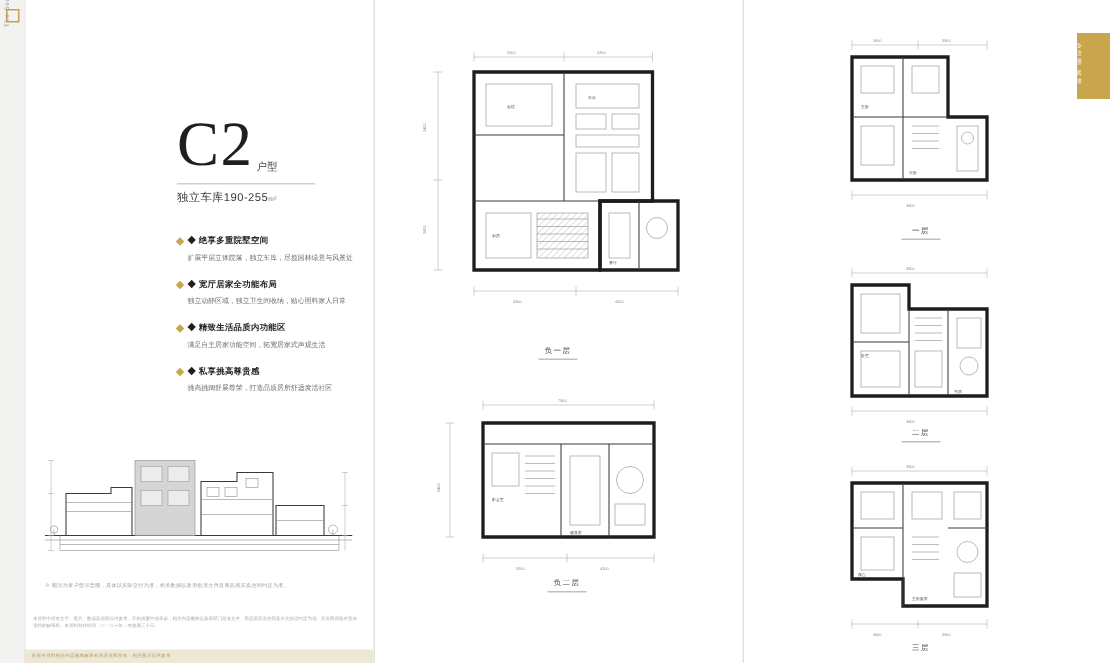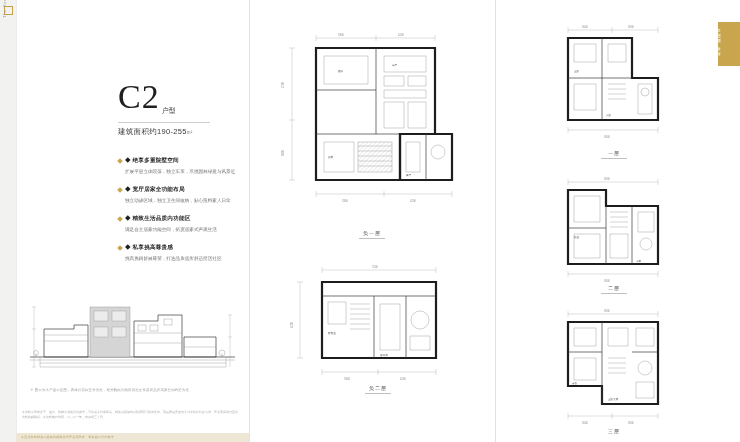--- a/index.html
+++ b/index.html
@@ -7,21 +7,21 @@
   .page{position:relative;width:740px;height:442px;background:#ffffff;overflow:hidden;}
 
   
   .left-panel{position:absolute;left:0;top:0;width:249px;height:442px;background:#ffffff;border-right:1px solid #e2e2e2;}
   .spine{position:absolute;left:0;top:0;width:16px;height:442px;background:#f2f2f0;border-right:1px solid #ececec;}
   .spine-text{position:absolute;left:2px;top:18px;width:120px;transform:rotate(-90deg);transform-origin:0 0;
     font-size:4.2px;letter-spacing:.6px;color:#9a9a9a;white-space:nowrap;}
   .spine-mark{position:absolute;left:4px;top:6px;width:7px;height:7px;border:1px solid #c7a14a;}
 
   .title-block{position:absolute;left:118px;top:78px;}
-  .title-main{font-family:"Liberation Serif",serif;font-size:34px;line-height:38px;color:#1f1f1f;letter-spacing:1px;}
+  .title-main{font-family:"Liberation Serif",serif;font-size:42px;line-height:38px;color:#1f1f1f;letter-spacing:1px;}
   .title-sub{display:inline-block;font-size:7px;color:#444;vertical-align:bottom;margin-left:2px;}
   .title-rule{position:absolute;left:118px;top:122px;width:92px;height:1px;background:#cfcfcf;}
   .area-line{position:absolute;left:118px;top:127px;font-size:7.5px;color:#3a3a3a;letter-spacing:.3px;}
   .area-line .unit{font-size:4.5px;color:#7c7c7c;}
 
   .feature-list{position:absolute;left:118px;top:157px;width:118px;}
   .feature{margin-bottom:11px;}
   .feature-head{font-size:5.6px;color:#1f1f1f;font-weight:bold;letter-spacing:.2px;position:relative;padding-left:7px;}
   .feature-head:before{content:"";position:absolute;left:0;top:1.5px;width:4px;height:4px;background:#c8a64e;transform:rotate(45deg);}
   .feature-body{font-size:4.6px;color:#6d6d6d;line-height:7px;margin-top:3px;padding-left:7px;}
@@ -67,21 +67,21 @@
       <div class="spine-mark"></div>
       <div class="spine-text">The Seasons' Landscape</div>
     </div>
 
     <div class="title-block">
       <span class="title-main">C2</span><span class="title-sub">户型</span>
     </div>
     <div class="title-rule"></div>
 
     <div class="area-line">
-      <span>建筑面积约</span><span>190-255</span><span class="unit">m²</span>
+      <span>独立车库</span><span>190-255</span><span class="unit">m²</span>
     </div>
 
     <div class="feature-list">
       <div class="feature">
         <div class="feature-head">◆ 绝享多重院墅空间</div>
         <div class="feature-body">扩展平层立体院落，独立车库，尽揽园林绿意与风景近</div>
       </div>
       <div class="feature">
         <div class="feature-head">◆ 宽厅居家全功能布局</div>
         <div class="feature-body">独立动静区域，独立卫生间收纳，贴心照料家人日常</div>

